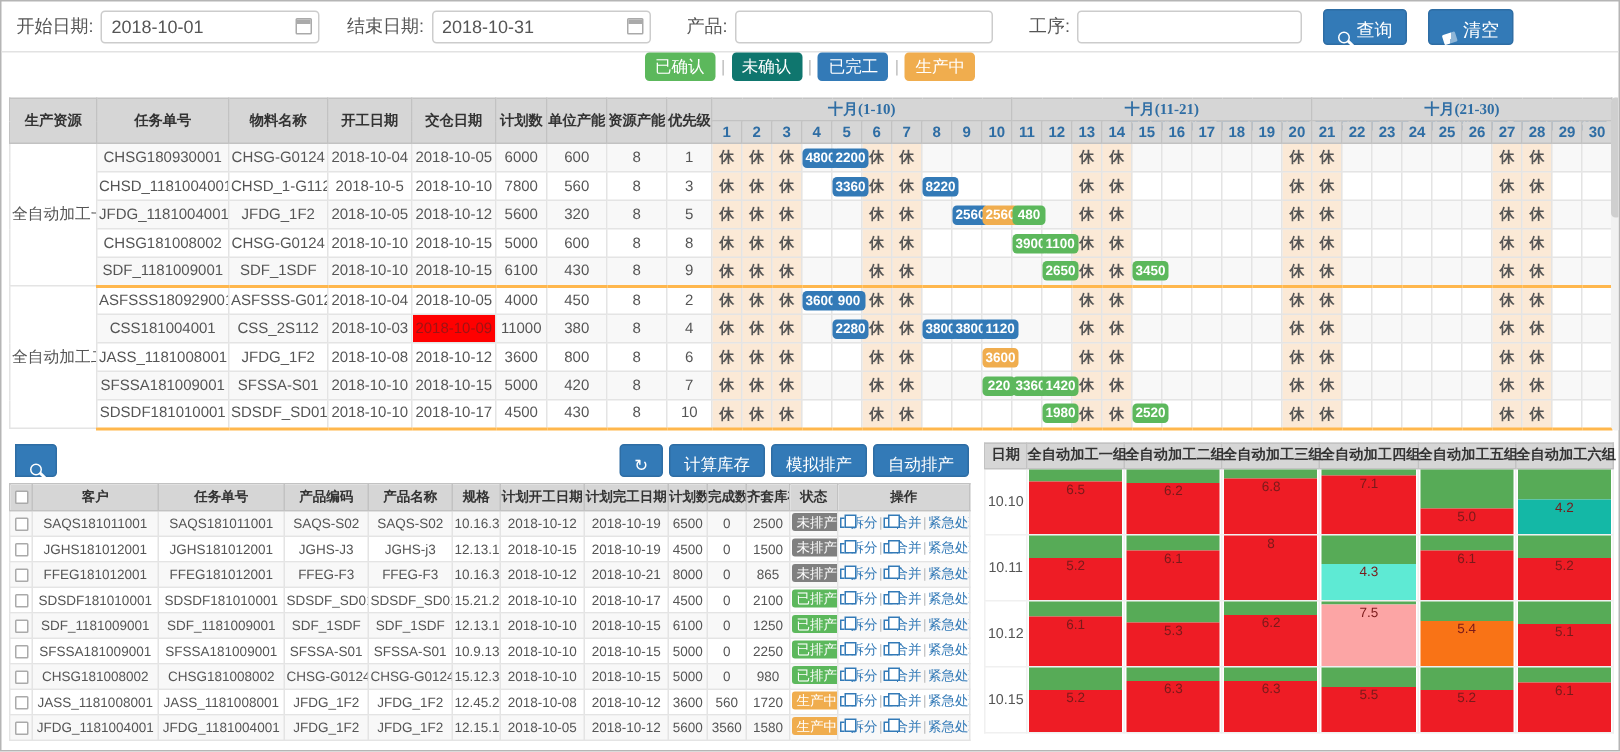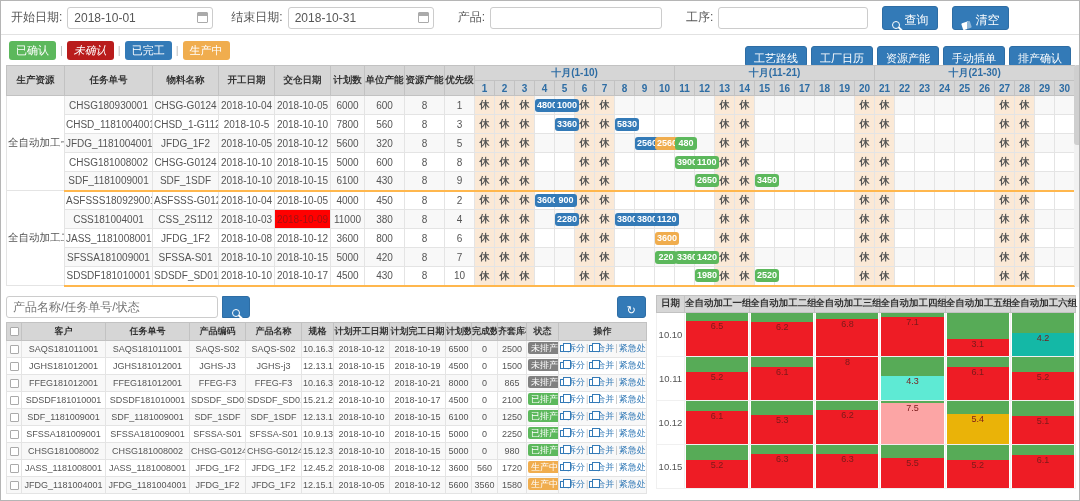--- a/index.html
+++ b/index.html
@@ -21,32 +21,32 @@
   .cal-icon { position:absolute; right:5px; width:11px; height:11px; border:1px solid #aaa; border-radius:1px;
     background:linear-gradient(#aaa 0 3px, #fff 3px); cursor:pointer; }
   .ml24 { margin-left:24px; } .ml18 { margin-left:18px; } .ml14 { margin-left:14px; }
   .btn-blue { background:#337ab7; color:#fff; border:1px solid #2e6da4; border-radius:3px; height:24px;
     padding:0 9px; font-size:12px; display:inline-flex; align-items:flex-end; gap:4px; cursor:pointer; font-family:inherit; white-space:nowrap; }
   .icon-search { width:8px; height:8px; border:1.5px solid #fff; border-radius:50%; position:relative; display:inline-block; }
   .icon-search::after { content:""; position:absolute; width:5px; height:1.5px; background:#fff; transform:rotate(45deg); right:-4px; bottom:-2px; }
   .icon-eraser { width:9px; height:7px; display:inline-block; border-radius:1px; transform:rotate(-18deg);
     background:linear-gradient(115deg, #fff 55%, rgba(255,255,255,.45) 55%); }
   
-  .action-bar { display:flex; align-items:center; height:30px; padding:0 8px; }
+  .action-bar { display:flex; align-items:center; height:30px; padding:0 8px;flex-direction:column; }
   .legend { display:flex; align-items:center; gap:4px; }
   .lg-badge { color:#fff; font-size:11px; padding:2px 7px; border-radius:3px; }
   .lg-sep { color:#bbb; font-size:11px; }
   .right-btns { margin-left:auto; display:flex; gap:4px;margin-top:12px; }
   .right-btns .btn-blue { height:21px; font-size:11px; padding:0 8px; }
   
   .gantt-wrap { margin:0 5px; position:relative; }
   table.gantt { border-collapse:collapse; table-layout:fixed; width:1068px; }
   .gantt th { background:#d6d6d6; border:1px solid #c2c2c2; font-weight:bold; padding:0; }
   .gantt th.lh { font-size:9.5px; color:#333; height:30px; }
-  .gantt th.mh { font-size:10px; color:#2e6da4; height:13px; }
+  .gantt th.mh { font-size:10px; color:#2e6da4; height:13px;font-family:Liberation Serif, serif; }
   .gantt th.dh { font-size:10px; color:#2e6da4; height:15px; }
   .gantt td { border:1px solid #e4e4e4; height:19px; text-align:center; font-size:10px; color:#555;
     white-space:nowrap; overflow:hidden; background:#fff; padding:0 1px; }
   .gantt tbody tr:nth-child(odd) td { background:#f8f8f8; }
   .gantt td.day { overflow:visible; padding:0; }
   .gantt td.rest { background:#fbe9d6 !important; font-weight:bold; color:#555; }
   .gantt td.group { font-size:10.5px; background:#fff !important; }
   .gantt td.alarm { background:#ff0000 !important; color:#9e1313; }
   .gantt tr.grp-end td { border-bottom:2px solid #ffb74d; }
   .badge { display:inline-block; padding:1px 2px; min-width:22px; border-radius:3px; color:#fff;
@@ -109,21 +109,21 @@
   <button class="btn-blue ml14">
     <span class="icon-eraser"></span>
     <span>清空</span>
   </button>
 </div>
 
 <div class="action-bar">
   <div class="legend" id="legend">
       <span class="lg-badge" style="background: rgb(92, 184, 92);">已确认</span>
       <span class="lg-sep">|</span>
-      <span class="lg-badge" style="background: #b91c1c; font-style: italic;">未确认</span>
+      <span class="lg-badge" style="background: #0f766e;">未确认</span>
       <span class="lg-sep">|</span>
       <span class="lg-badge" style="background: rgb(51, 122, 183);">已完工</span>
       <span class="lg-sep">|</span>
       <span class="lg-badge" style="background: rgb(240, 173, 78);">生产中</span>
     </div>
   <div class="right-btns" id="action-btns">
       <button class="btn-blue">工艺路线</button>
       <button class="btn-blue">工厂日历</button>
       <button class="btn-blue">资源产能</button>
       <button class="btn-blue">手动插单</button>
@@ -230,21 +230,21 @@
           <td>2018-10-04</td>
           <td>2018-10-05</td>
           <td>6000</td>
           <td>600</td>
           <td>8</td>
           <td>1</td>
           <td class="day rest">休</td>
           <td class="day rest">休</td>
           <td class="day rest">休</td>
           <td class="day"><span class="badge b-blue">4800</span></td>
-          <td class="day"><span class="badge b-blue">1000</span></td>
+          <td class="day"><span class="badge b-blue">2200</span></td>
           <td class="day rest">休</td>
           <td class="day rest">休</td>
           <td class="day"></td>
           <td class="day"></td>
           <td class="day"></td>
           <td class="day"></td>
           <td class="day"></td>
           <td class="day rest">休</td>
           <td class="day rest">休</td>
           <td class="day"></td>
@@ -273,21 +273,21 @@
           <td>560</td>
           <td>8</td>
           <td>3</td>
           <td class="day rest">休</td>
           <td class="day rest">休</td>
           <td class="day rest">休</td>
           <td class="day"></td>
           <td class="day"><span class="badge b-blue">3360</span></td>
           <td class="day rest">休</td>
           <td class="day rest">休</td>
-          <td class="day"><span class="badge b-blue">5830</span></td>
+          <td class="day"><span class="badge b-blue">8220</span></td>
           <td class="day"></td>
           <td class="day"></td>
           <td class="day"></td>
           <td class="day"></td>
           <td class="day rest">休</td>
           <td class="day rest">休</td>
           <td class="day"></td>
           <td class="day"></td>
           <td class="day"></td>
           <td class="day"></td>
@@ -628,28 +628,32 @@
       </tbody>
     </table>
   <div class="vscroll">
       <div class="thumb"></div>
     </div>
 </div>
 
 <div class="bottom">
   <div class="left-panel">
     <div class="lp-toolbar">
-      <input class="tbox search-input" placeholder="产品名称/任务单号/状态" style="">
       <button class="btn-blue btn-sq">
         <span class="icon-search"></span>
       </button>
       <span class="spacer"></span>
       <button class="btn-blue">
           <span>↻</span>
         </button>
+      <span id="orders-btns" style="display:flex;">
+          <button class="btn-blue">计算库存</button>
+          <button class="btn-blue">模拟排产</button>
+          <button class="btn-blue">自动排产</button>
+        </span>
     </div>
     <table class="orders" id="orders-table">
         <colgroup>
           <col style="width: 15px;">
           <col style="width: 84px;">
           <col style="width: 84px;">
           <col style="width: 56px;">
           <col style="width: 56px;">
           <col style="width: 32px;">
           <col style="width: 56px;">
@@ -870,21 +874,21 @@
                 <div class="cap-free" style="background: rgb(87, 171, 87);"></div>
                 <div class="cap-used" style="height: 88.8%; background: rgb(238, 28, 37);">
                   <span>7.1</span>
                 </div>
               </div>
             </td>
             <td>
               <div class="cap-cell">
                 <div class="cap-free" style="background: rgb(87, 171, 87);"></div>
                 <div class="cap-used" style="height: 38.8%; background: rgb(238, 28, 37);">
-                  <span>3.1</span>
+                  <span>5.0</span>
                 </div>
               </div>
             </td>
             <td>
               <div class="cap-cell">
                 <div class="cap-free" style="background: rgb(87, 171, 87);"></div>
                 <div class="cap-used" style="height: 52.5%; background: #14b8a6;">
                   <span>4.2</span>
                 </div>
               </div>
@@ -971,21 +975,21 @@
               <div class="cap-cell">
                 <div class="cap-free" style="background: rgb(87, 171, 87);"></div>
                 <div class="cap-used" style="height: 93.8%; background: #fca5a5;">
                   <span>7.5</span>
                 </div>
               </div>
             </td>
             <td>
               <div class="cap-cell">
                 <div class="cap-free" style="background: rgb(87, 171, 87);"></div>
-                <div class="cap-used" style="height: 67.5%; background: #eab308;">
+                <div class="cap-used" style="height: 67.5%; background: #f97316;">
                   <span>5.4</span>
                 </div>
               </div>
             </td>
             <td>
               <div class="cap-cell">
                 <div class="cap-free" style="background: rgb(87, 171, 87);"></div>
                 <div class="cap-used" style="height: 63.7%; background: rgb(238, 28, 37);">
                   <span>5.1</span>
                 </div>

